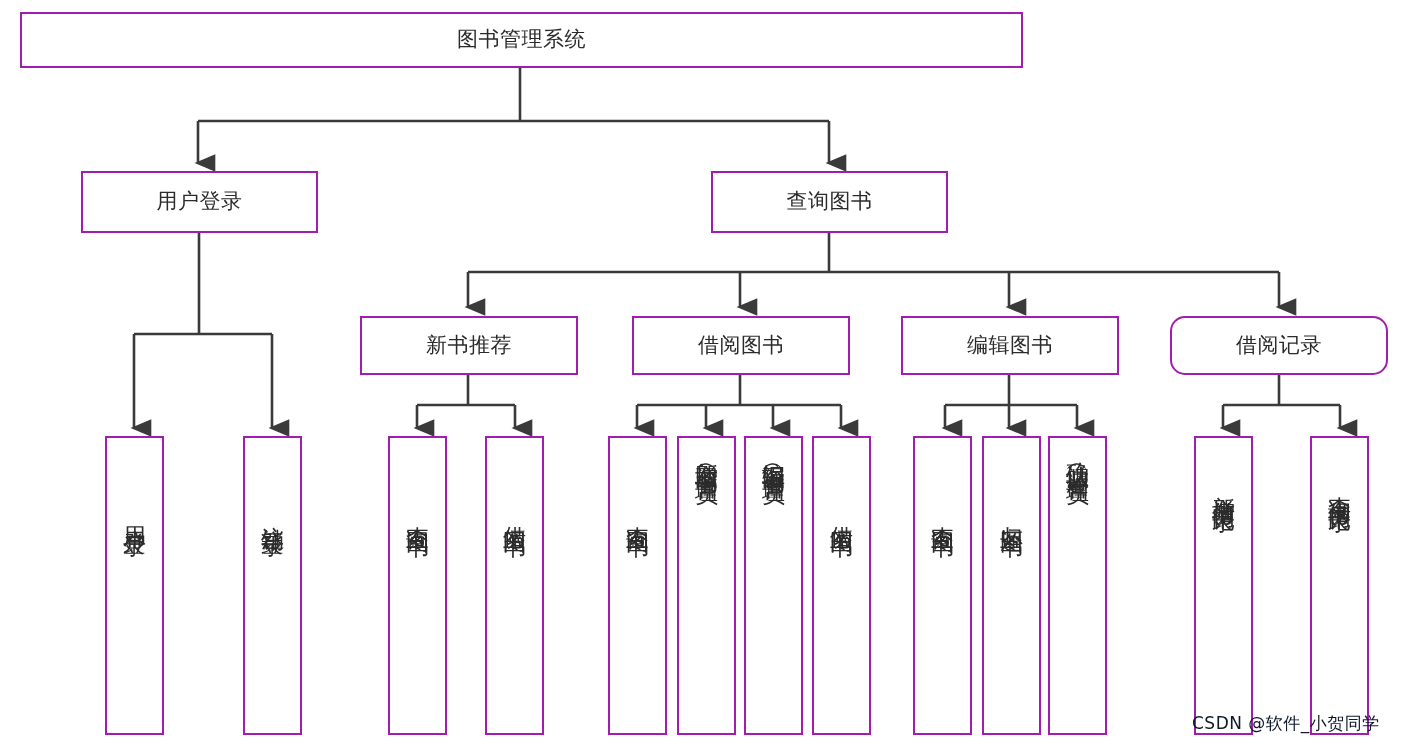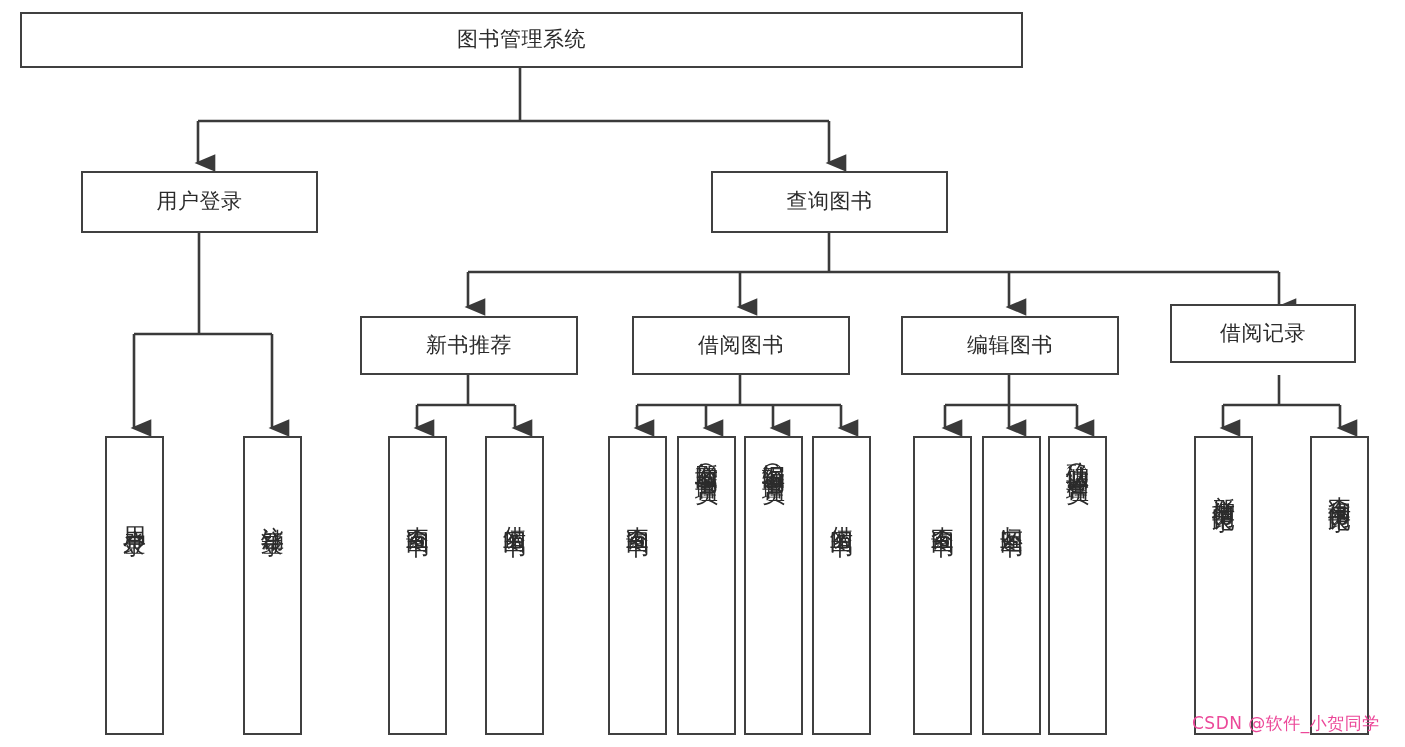--- a/index.html
+++ b/index.html
@@ -24,21 +24,21 @@
     left: 0;
     top: 0;
     width: 1405px;
     height: 747px;
     display: block;
   }
   .node-box {
     position: absolute;
     box-sizing: border-box;
     background: #ffffff;
-    border: 2px solid #404040;
+    border: 2px solid #a21caf;
     display: flex;
     align-items: center;
     justify-content: center;
     overflow: hidden;
   }
   .node-label {
     color: #2b2b2b;
     line-height: 1.02;
     text-align: center;
     white-space: pre;
@@ -61,21 +61,21 @@
     text-orientation: upright;
     font-size: 23px;
     letter-spacing: 3px;
     line-height: 1;
   }
   .watermark {
     position: absolute;
     left: 1192px;
     top: 712px;
     font-size: 17px;
-    color: #ec4899;
+    color: #0f172a;
     letter-spacing: 0.5px;
     white-space: pre;
     pointer-events: none;
   }
 </style>
 </head>
 <body>
 
 <div id="diagram-root">
 
@@ -145,21 +145,21 @@
 
   <div class="node-box horiz" style="left:360px; top:316px; width:218px; height:59px;align-items:center;">
     <span class="node-label">新书推荐</span>
   </div>
   <div class="node-box horiz" style="left:632px; top:316px; width:218px; height:59px;">
     <span class="node-label">借阅图书</span>
   </div>
   <div class="node-box horiz" style="left:901px; top:316px; width:218px; height:59px;">
     <span class="node-label">编辑图书</span>
   </div>
-  <div class="node-box horiz" style="left:1170px; top:304px; width:186px; height:59px;">
+  <div class="node-box horiz" style="left:1170px; top:316px; width:218px; height:59px;border-radius:15px;">
     <span class="node-label">借阅记录</span>
   </div>
 
   <div class="node-box vert" style="left:105px; top:436px; width:59px; height:299px;">
     <span class="node-label" style="margin-top:70px;">用户登录</span>
   </div>
   <div class="node-box vert" style="left:243px; top:436px; width:59px; height:299px;">
     <span class="node-label" style="margin-top:70px;">注销登录</span>
   </div>
 

